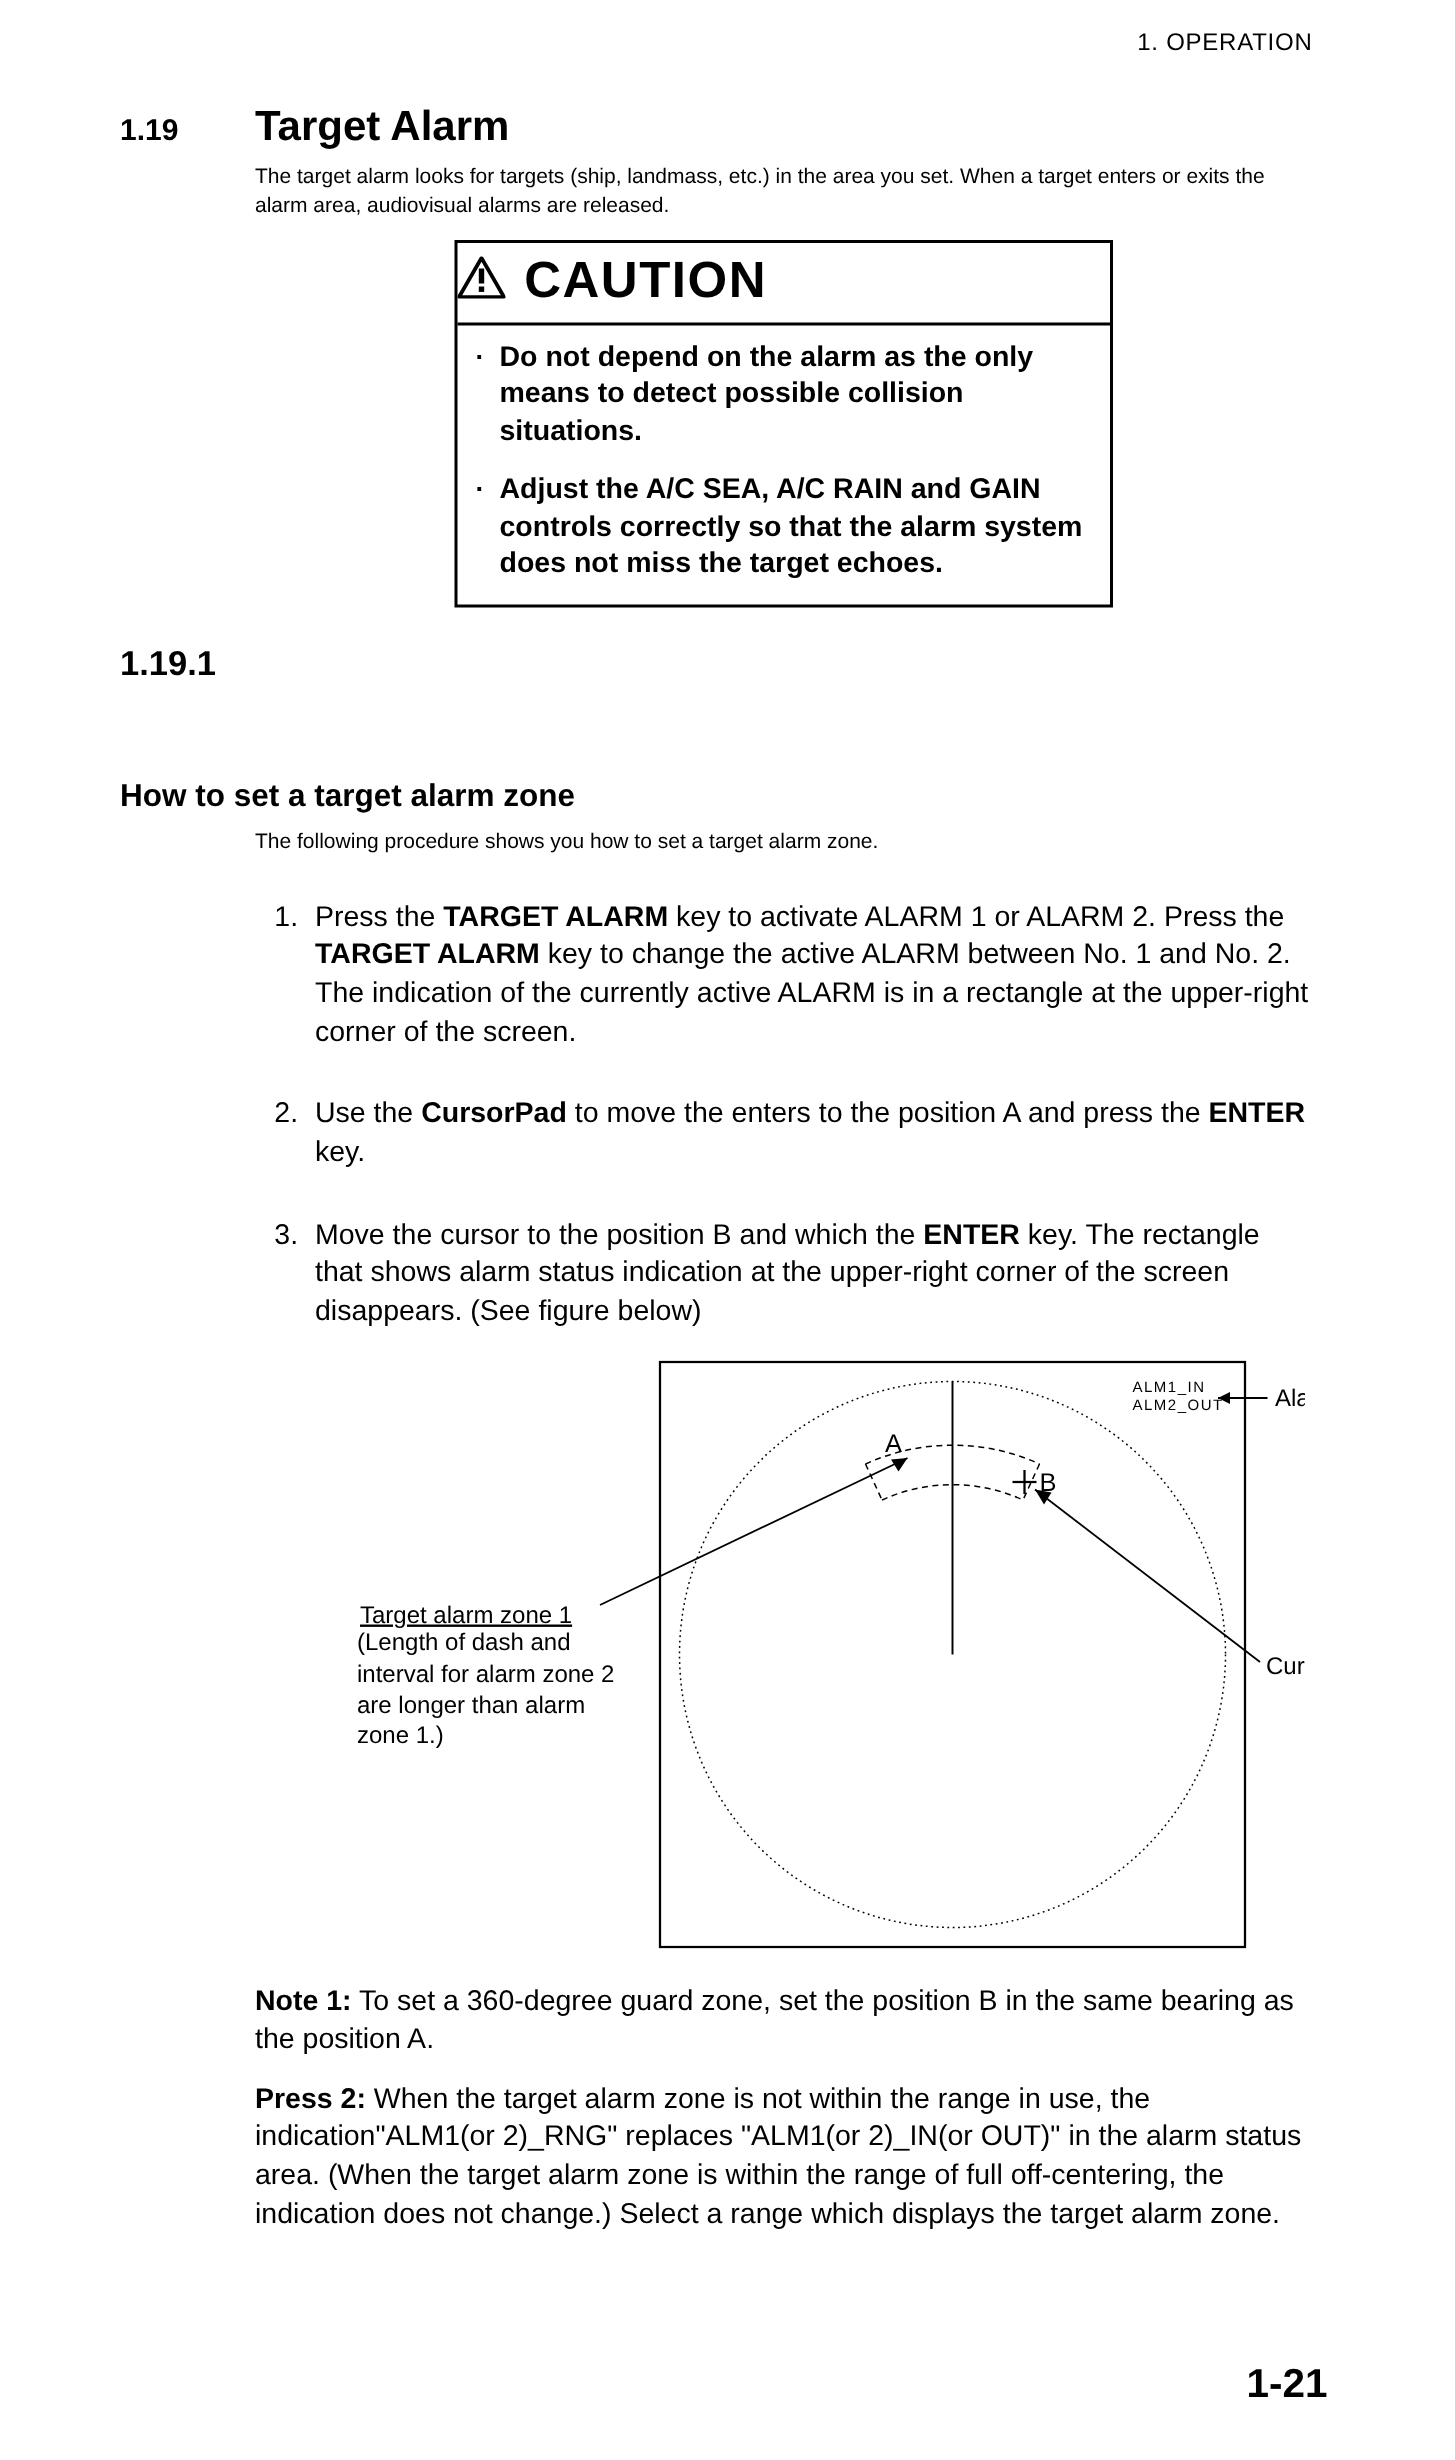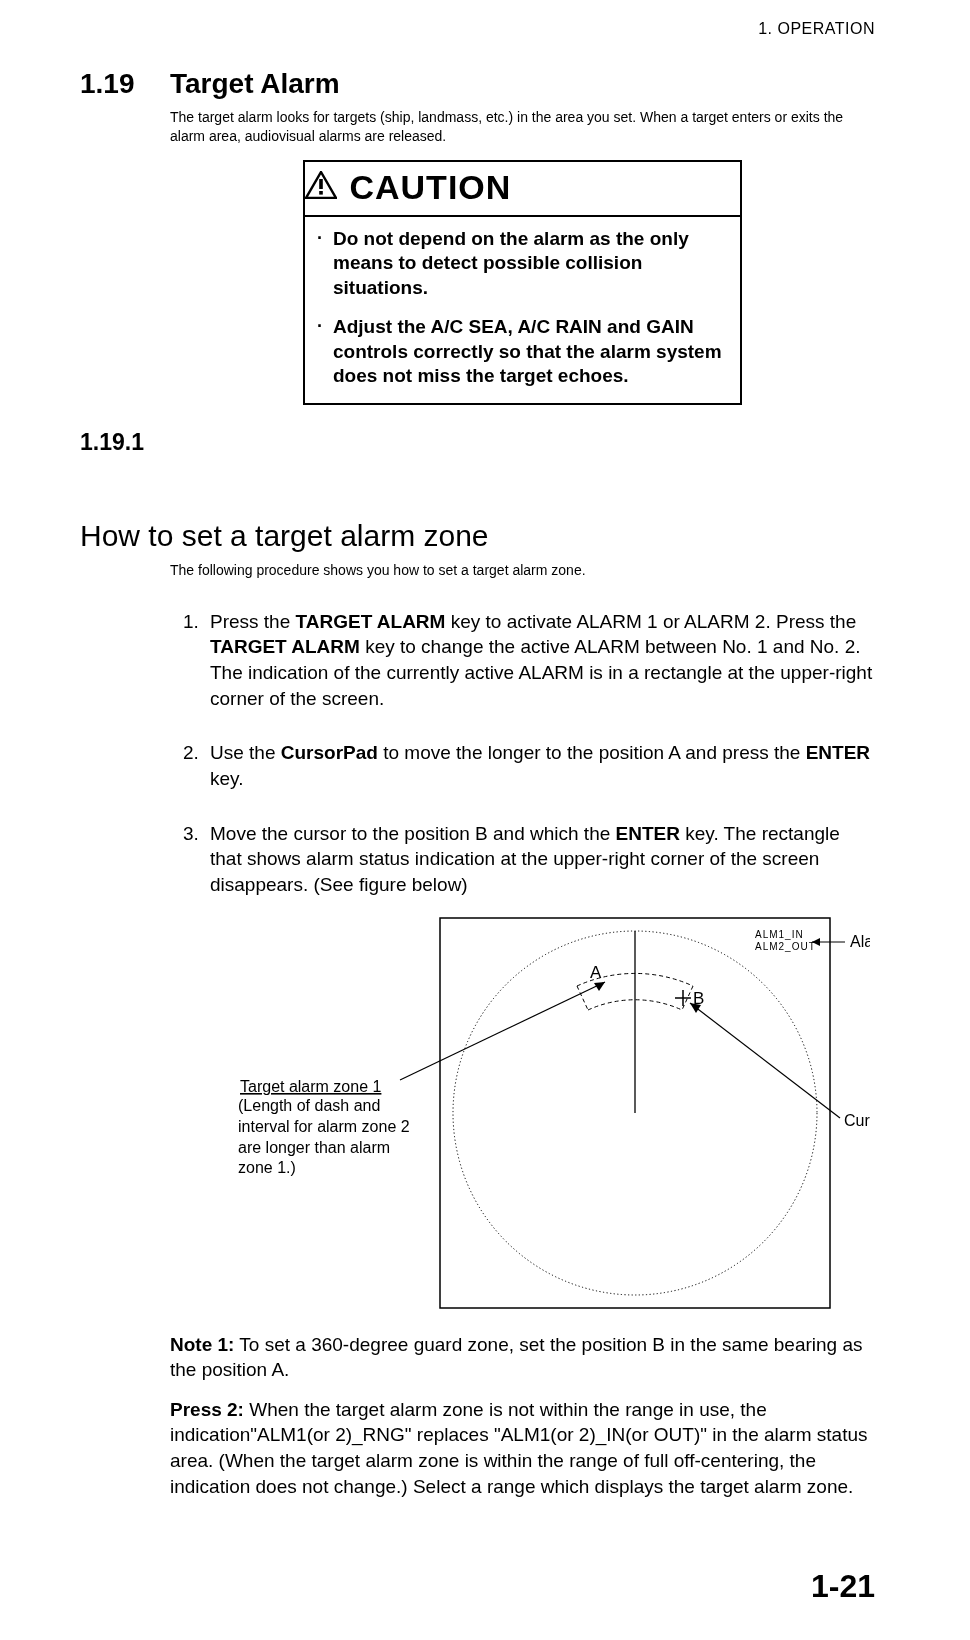--- a/index.html
+++ b/index.html
@@ -24,21 +24,21 @@
     letter-spacing: 0.5px;
     margin-bottom: 30px;
   }
   .h-section {
     display: flex;
     align-items: baseline;
     margin-top: 5px;
     margin-bottom: 8px;
   }
   .h-section .num {
-    font-size: 28px;
+    font-size: 20px;
     font-weight: bold;
     width: 90px;
     flex: 0 0 90px;
   }
   .h-section .ttl {
     font-size: 28px;
     font-weight: bold;
   }
   .body-indent {
     margin-left: 90px;
@@ -96,22 +96,22 @@
     margin-bottom: 8px;
     flex-direction: column;
   }
   .h-subsection .num {
     font-size: 23px;
     font-weight: bold;
     width: 90px;
     flex: 0 0 90px;
   }
   .h-subsection .ttl {
-    font-size: 30px;
-    font-weight: normal;
+    font-size: 21px;
+    font-weight: bold;
   }
   ol.steps {
     margin: 8px 0 0 0;
     padding-left: 34px;
     font-size: 19px;
     line-height: 1.35;
   }
   ol.steps > li {
     padding-left: 6px;
     margin-bottom: 10px;
@@ -124,23 +124,23 @@
     height: 410px;
     margin: 10px 0 0 60px;
   }
   .note {
     font-size: 19px;
     line-height: 1.35;
     margin: 14px 0 0 0;
   }
   .page-number {
     position: absolute;
-    right: 95px;
+    right: 85px;
     bottom: 35px;
-    font-size: 32px;
+    font-size: 27px;
     font-weight: bold;
   }
   svg text {
     font-family: Arial, Helvetica, sans-serif;
   }
 </style>
 </head>
 <body>
 
 <div class="page">
@@ -185,21 +185,21 @@
   </div>
 
   <div class="body-indent">
     <p class="body">The following procedure shows you how to set a target alarm zone.</p>
 
     <ol class="steps">
       <li>
         <span>Press the </span><span class="bold">TARGET ALARM</span><span> key to activate ALARM 1 or ALARM 2. Press the </span><span class="bold">TARGET ALARM</span><span> key to change the active ALARM between No. 1 and No. 2. The indication of the currently active ALARM is in a rectangle at the upper-right corner of the screen.</span>
       </li>
       <li>
-        <span>Use the </span><span class="bold">CursorPad</span><span> to move the longer to the position A and press the </span><span class="bold">ENTER</span><span> key.</span>
+        <span>Use the </span><span class="bold">CursorPad</span><span> to move the enters to the position A and press the </span><span class="bold">ENTER</span><span> key.</span>
       </li>
       <li>
         <span>Move the cursor to the position B and which the </span><span class="bold">ENTER</span><span> key. The rectangle that shows alarm status indication at the upper-right corner of the screen disappears. (See figure below)</span>
       </li>
     </ol>
 
     <div class="figure-wrap">
       <svg width="640" height="410" viewBox="0 0 640 410">
 
         <rect x="210" y="10" width="390" height="390" fill="none" stroke="#000" stroke-width="1.5"></rect>

